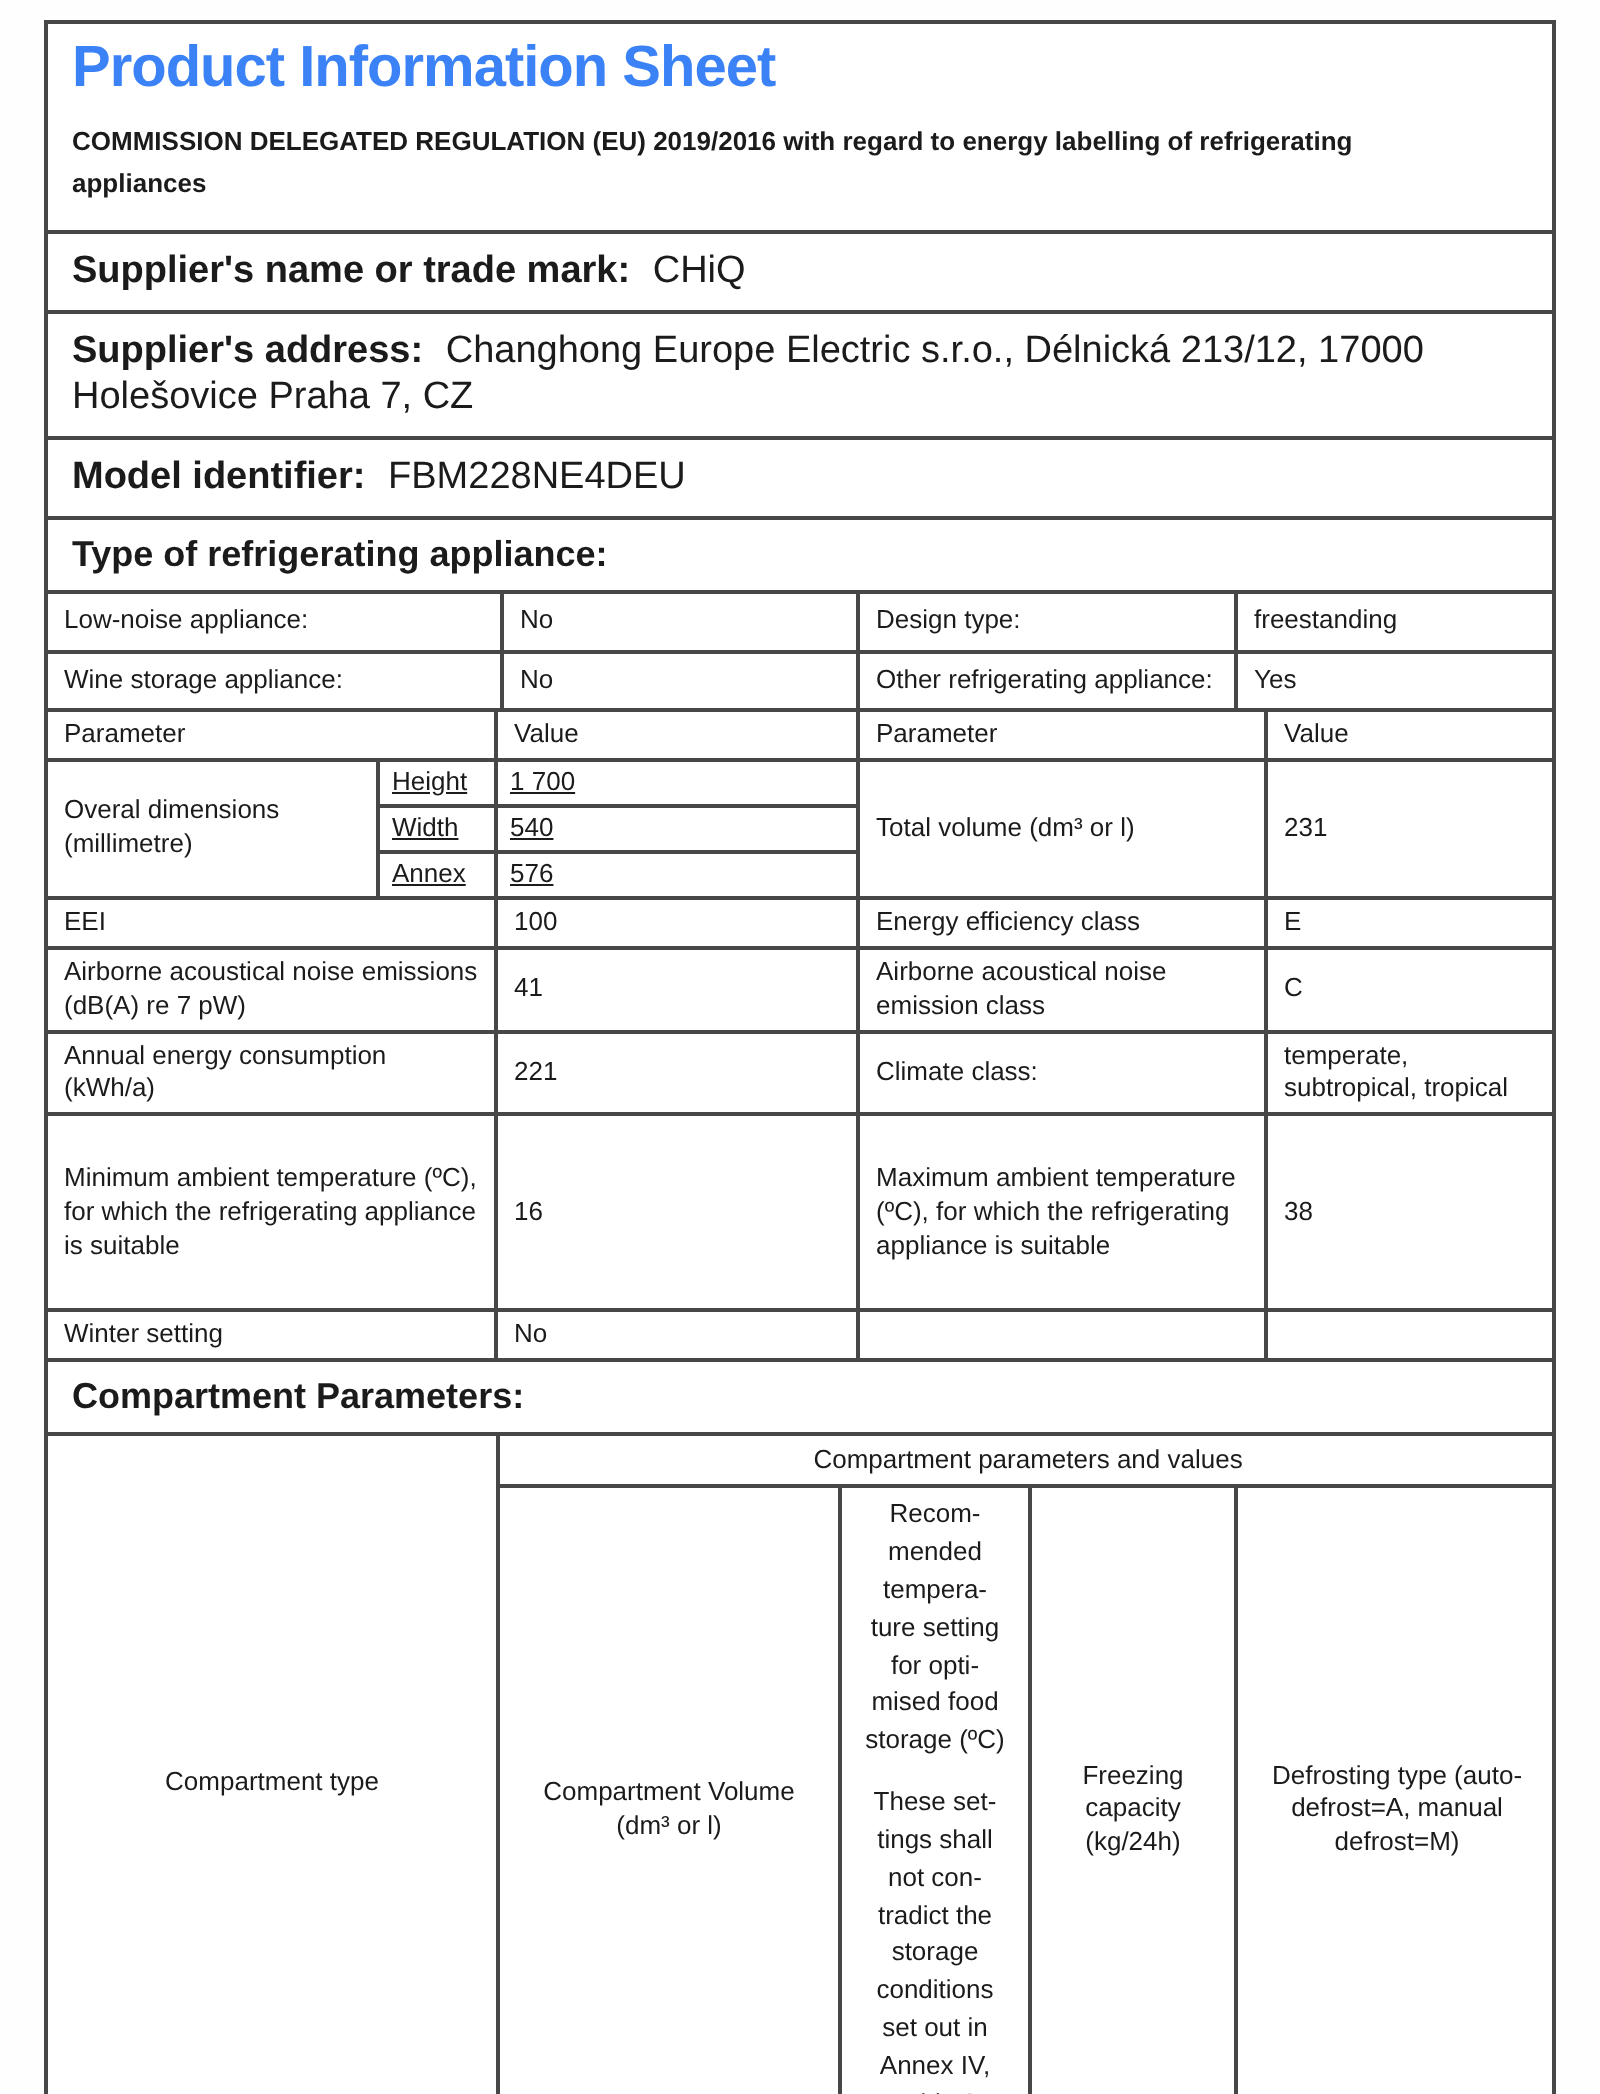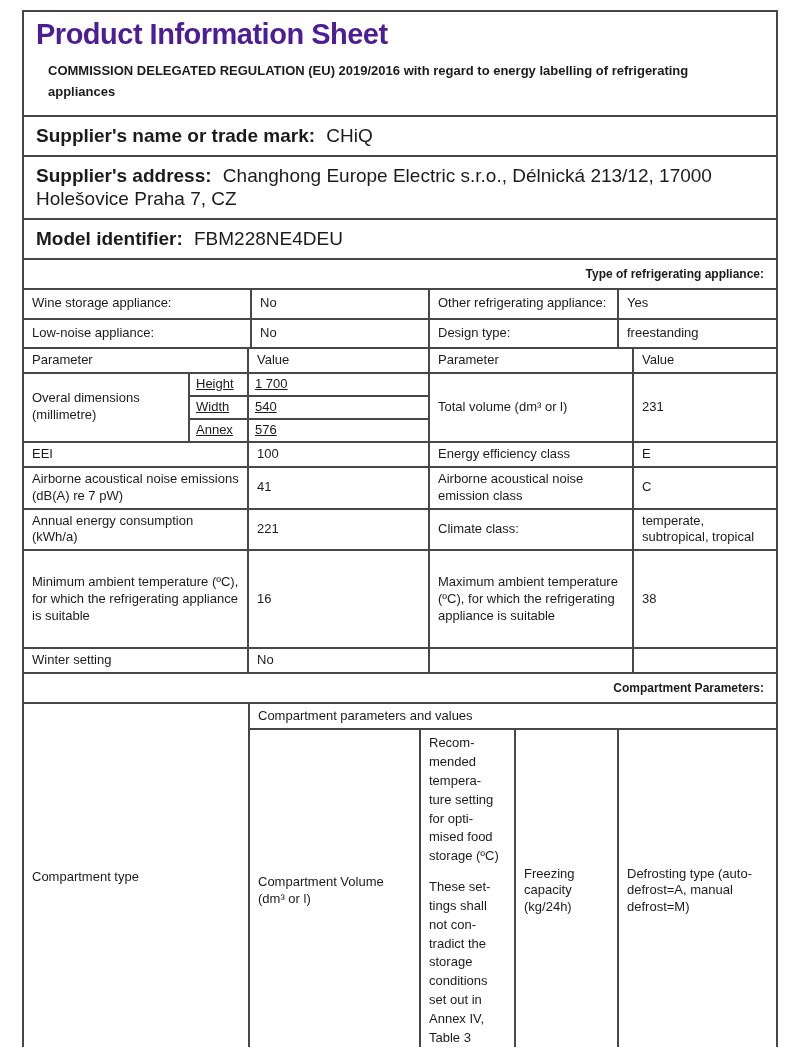--- a/index.html
+++ b/index.html
@@ -21,42 +21,41 @@
     background:#fff;
   }
   
   .block{border-bottom:2px solid var(--bc);}
   .title-block{padding:6px 12px 12px 12px;}
   .doc-title{
     margin:0;
     font-size:29px;
     font-weight:700;
     letter-spacing:-0.5px;
-    color:#4c1d95;
+    color:#3b82f6;
     line-height:1.15;
   }
   .doc-subtitle{
-    margin:10px 0 0 12px;
+    margin:10px 0 0 0;
     font-size:13px;
     font-weight:700;
     line-height:1.6;
     max-width:700px;
   }
   .kv-row{
     padding:7px 12px;
     font-size:19px;
     line-height:1.25;
   }
   .kv-row .lbl{font-weight:700;}
   .kv-row .val{margin-left:6px;}
   .section-head{
     padding:7px 12px;
-    font-size:12px;
+    font-size:18px;
     font-weight:700;
-    text-align:right;
   }
   
   table{
     border-collapse:collapse;
     width:100%;
     table-layout:fixed;
     border-bottom:2px solid var(--bc);
   }
   td{
     border:2px solid var(--bc);
@@ -66,21 +65,21 @@
     vertical-align:middle;
     word-wrap:break-word;
   }
   tr:first-child > td{border-top:none;}
   td:first-child{border-left:none;}
   td:last-child{border-right:none;}
   .type-table td{height:29px;}
   .gen-table td{padding:3px 8px;}
   .gen-table .dim-sub{padding:2px 6px;height:23px;text-decoration:underline;}
   .gen-table .tall{height:98px;}
-  .comp-table td{text-align:left;}
+  .comp-table td{text-align:center;}
   .comp-table .group-hd{height:25px;padding:2px 8px;}
   .comp-table .col-hd{height:315px;vertical-align:middle;}
   .comp-table .temp-cell p{margin:0 0 12px 0;white-space:pre-line;line-height:1.45;}
   .comp-table .temp-cell p:last-child{margin:0;}
   .comp-table .left{text-align:left;}
   .comp-table .data-row td{height:35px;}
 </style>
 </head>
 <body>
 
@@ -108,30 +107,30 @@
     <div class="block section-head">Type of refrigerating appliance:</div>
     <table class="type-table">
       <colgroup>
           <col style="width:227px">
           <col style="width:178px">
           <col style="width:189px">
           <col style="width:160px">
         </colgroup>
       <tbody>
           <tr>
+        <td>Low-noise appliance:</td>
+        <td>No</td>
+        <td>Design type:</td>
+        <td>freestanding</td>
+      </tr>
+      <tr>
         <td>Wine storage appliance:</td>
         <td>No</td>
         <td>Other refrigerating appliance:</td>
         <td>Yes</td>
-      </tr>
-      <tr>
-        <td>Low-noise appliance:</td>
-        <td>No</td>
-        <td>Design type:</td>
-        <td>freestanding</td>
       </tr>
     </tbody>
       </table>
 
     <table class="gen-table">
       <colgroup>
           <col style="width:165px">
           <col style="width:59px">
           <col style="width:181px">
           <col style="width:204px">

